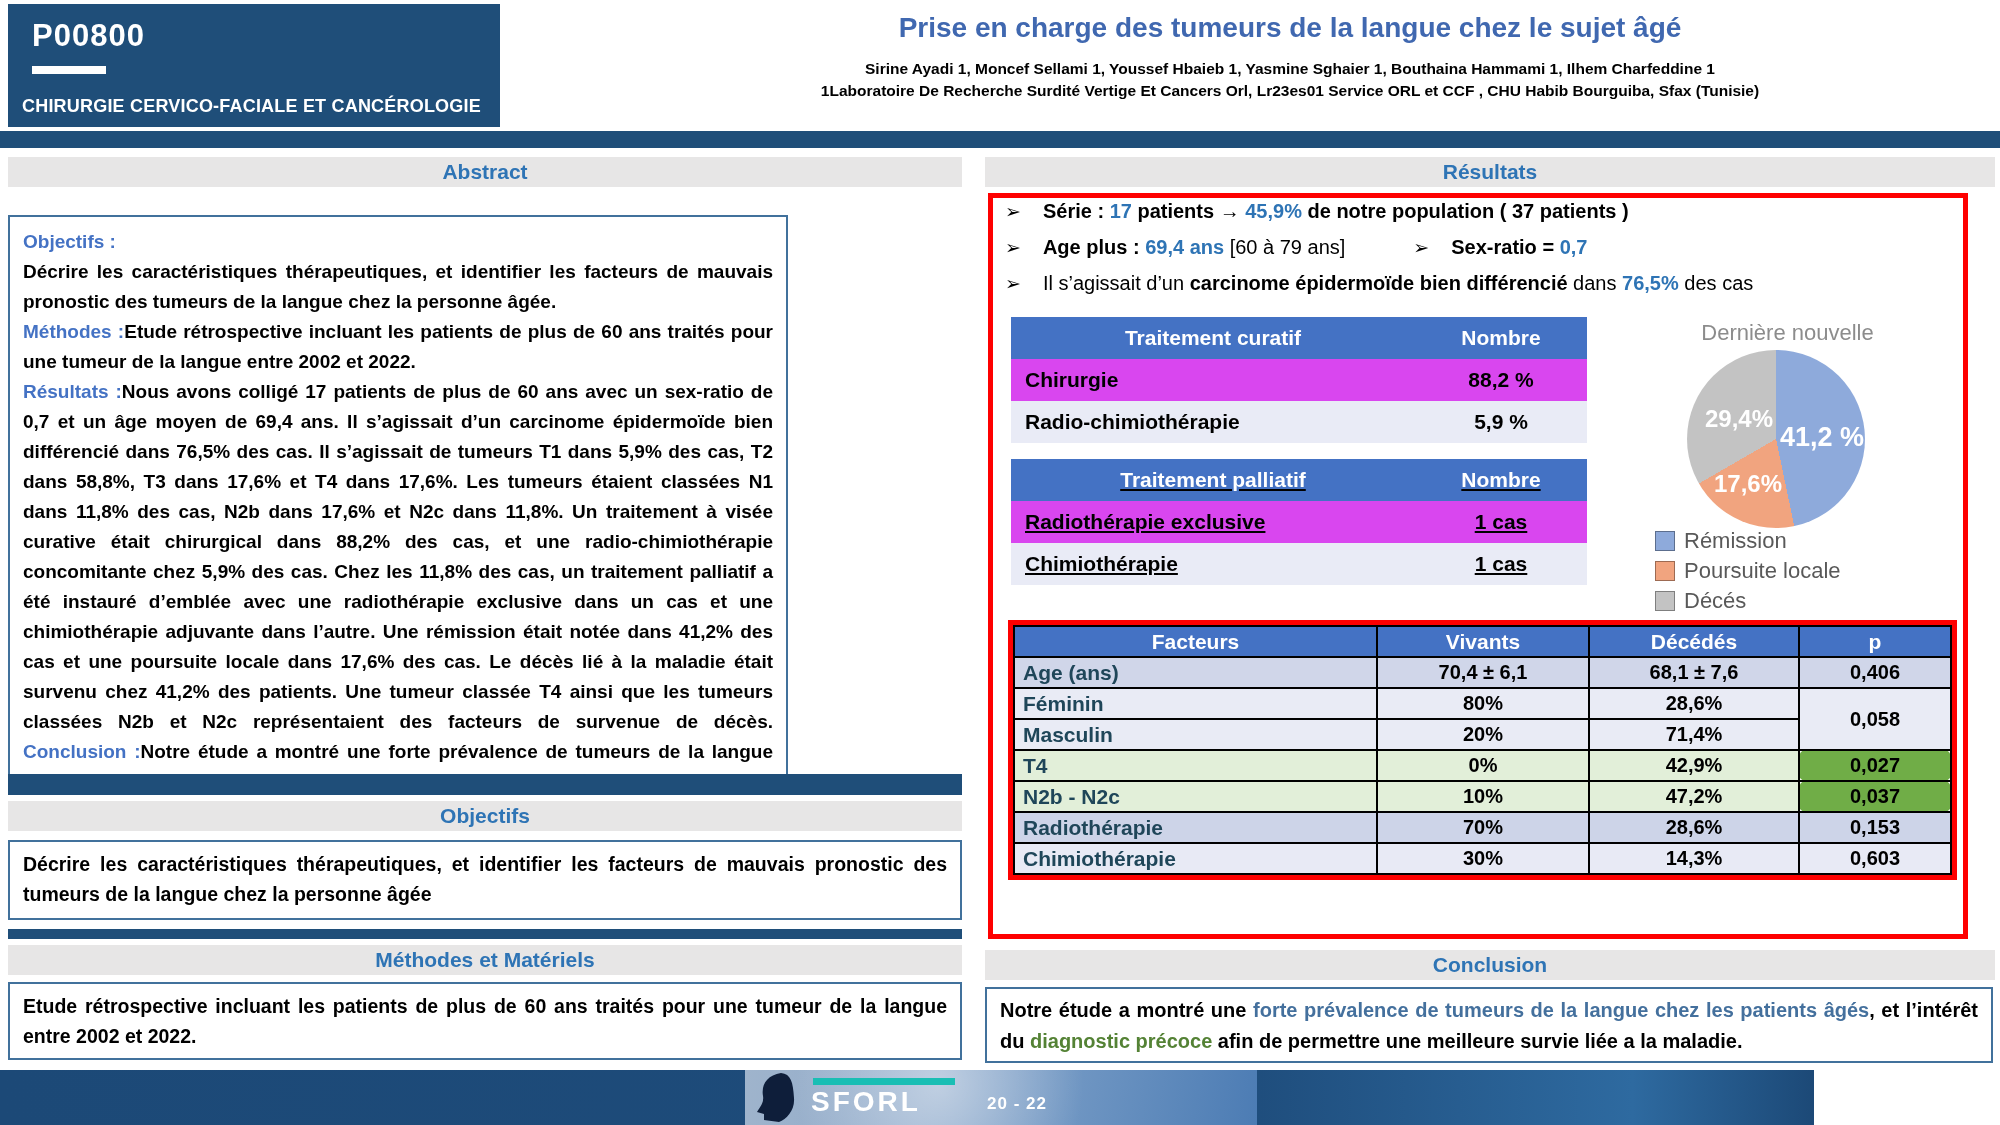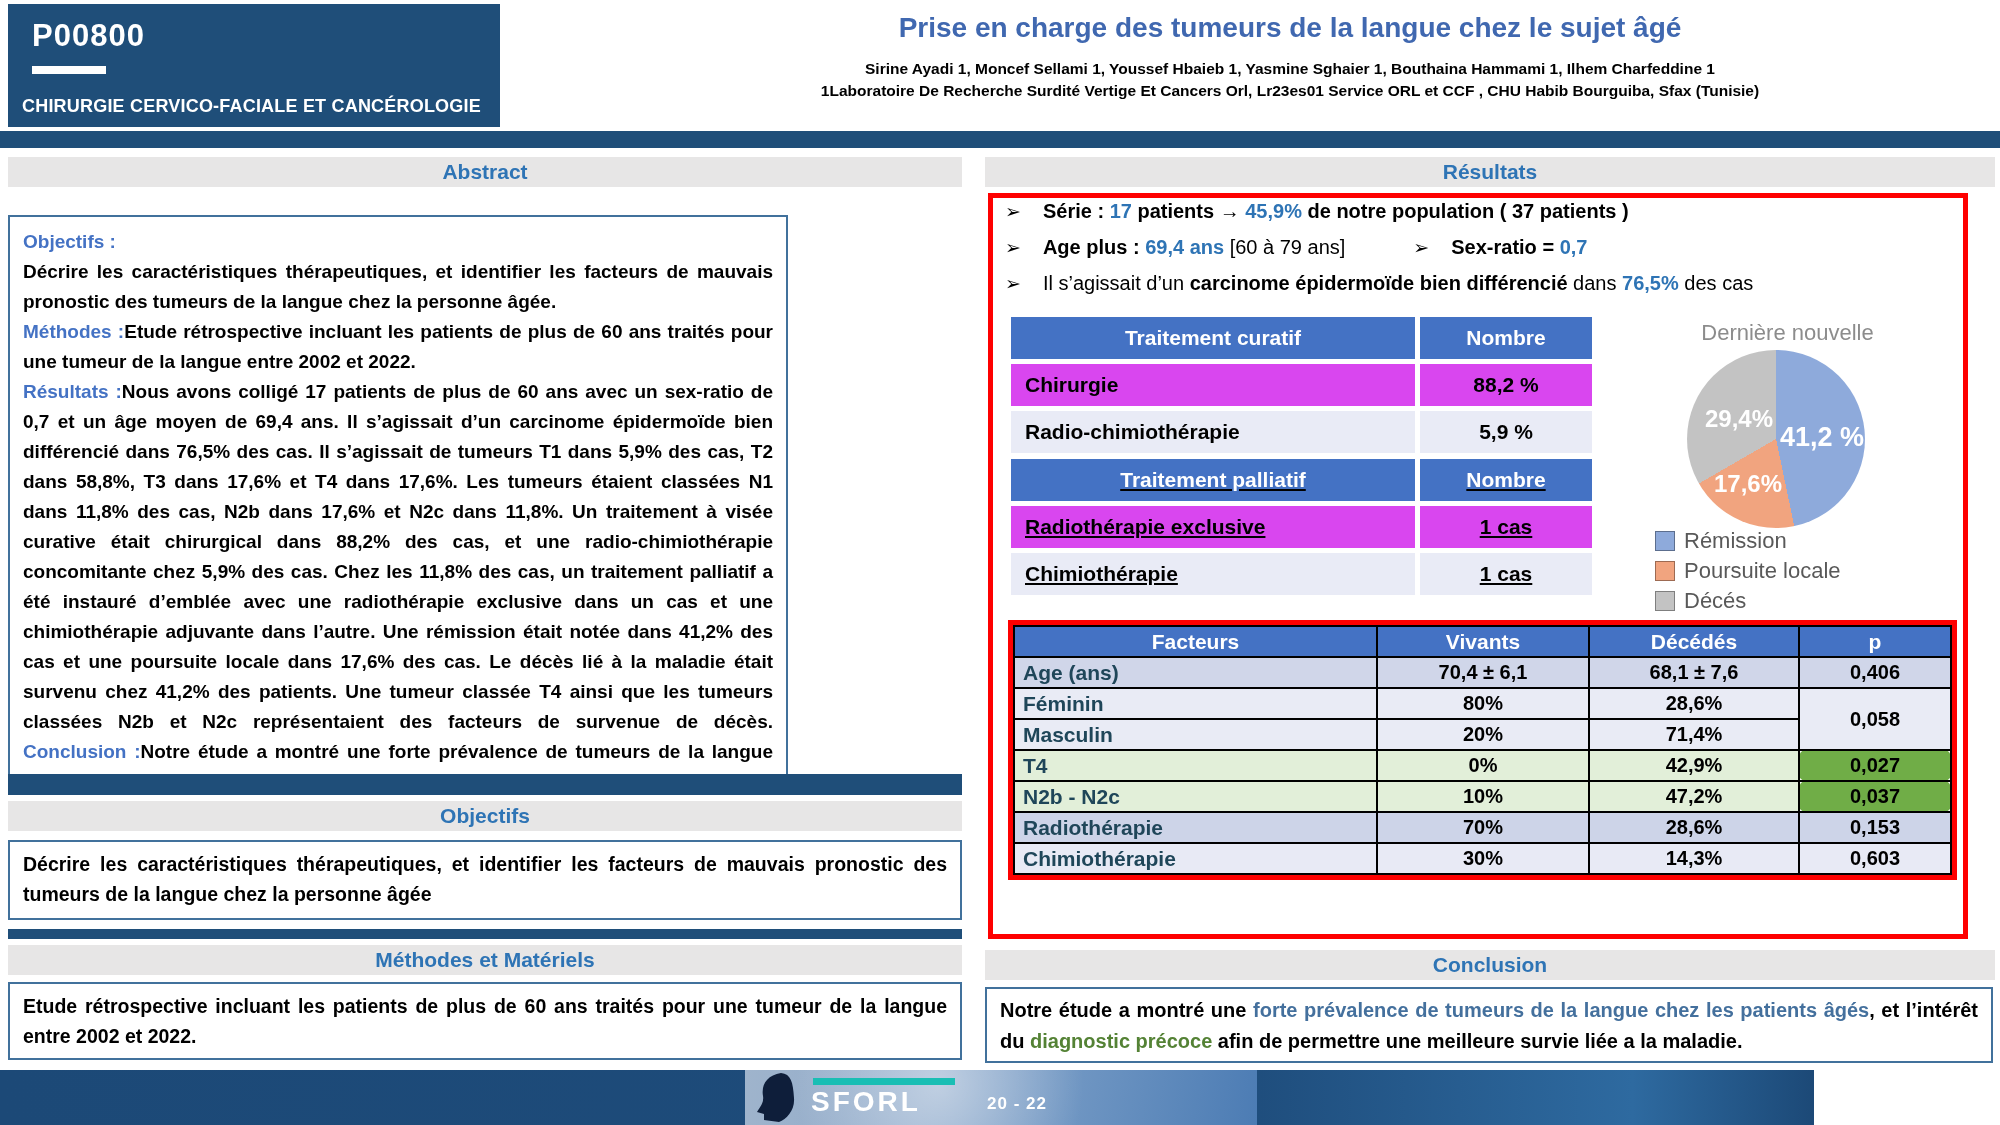--- a/index.html
+++ b/index.html
@@ -49,21 +49,21 @@
     border:5px solid #FE0000; background:#fff; }
 
   .bullets { position:absolute; left:1005px; top:200px; width:950px; font-size:20px; color:#000; }
   .bullet-row { margin-bottom:13px; }
   .arr { font-size:19px; margin-right:22px; color:#000; }
   .arr2 { margin-left:68px; }
   .b-bold { font-weight:bold; }
   .b-blue { color:#2E74B5; font-weight:bold; }
 
   
-  .ttable { position:absolute; width:581px; display:grid; grid-template-columns:404px 172px; gap:5px; }
+  .ttable { position:absolute; width:581px; display:grid; grid-template-columns:404px 172px; }
   .t-curatif { left:1011px; top:317px; }
   .t-palliatif { left:1011px; top:459px;text-decoration:underline; }
   .tcell { height:42px; display:flex; align-items:center; font-size:21px; font-weight:bold; }
   .tth { background:#4472C4; color:#fff; justify-content:center; }
   .tlabel { padding-left:14px; color:#000; }
   .tval { justify-content:center; color:#000; }
   .trow1 { background:#d946ef; }
   .trow2 { background:#E9EBF6; }
 
   

